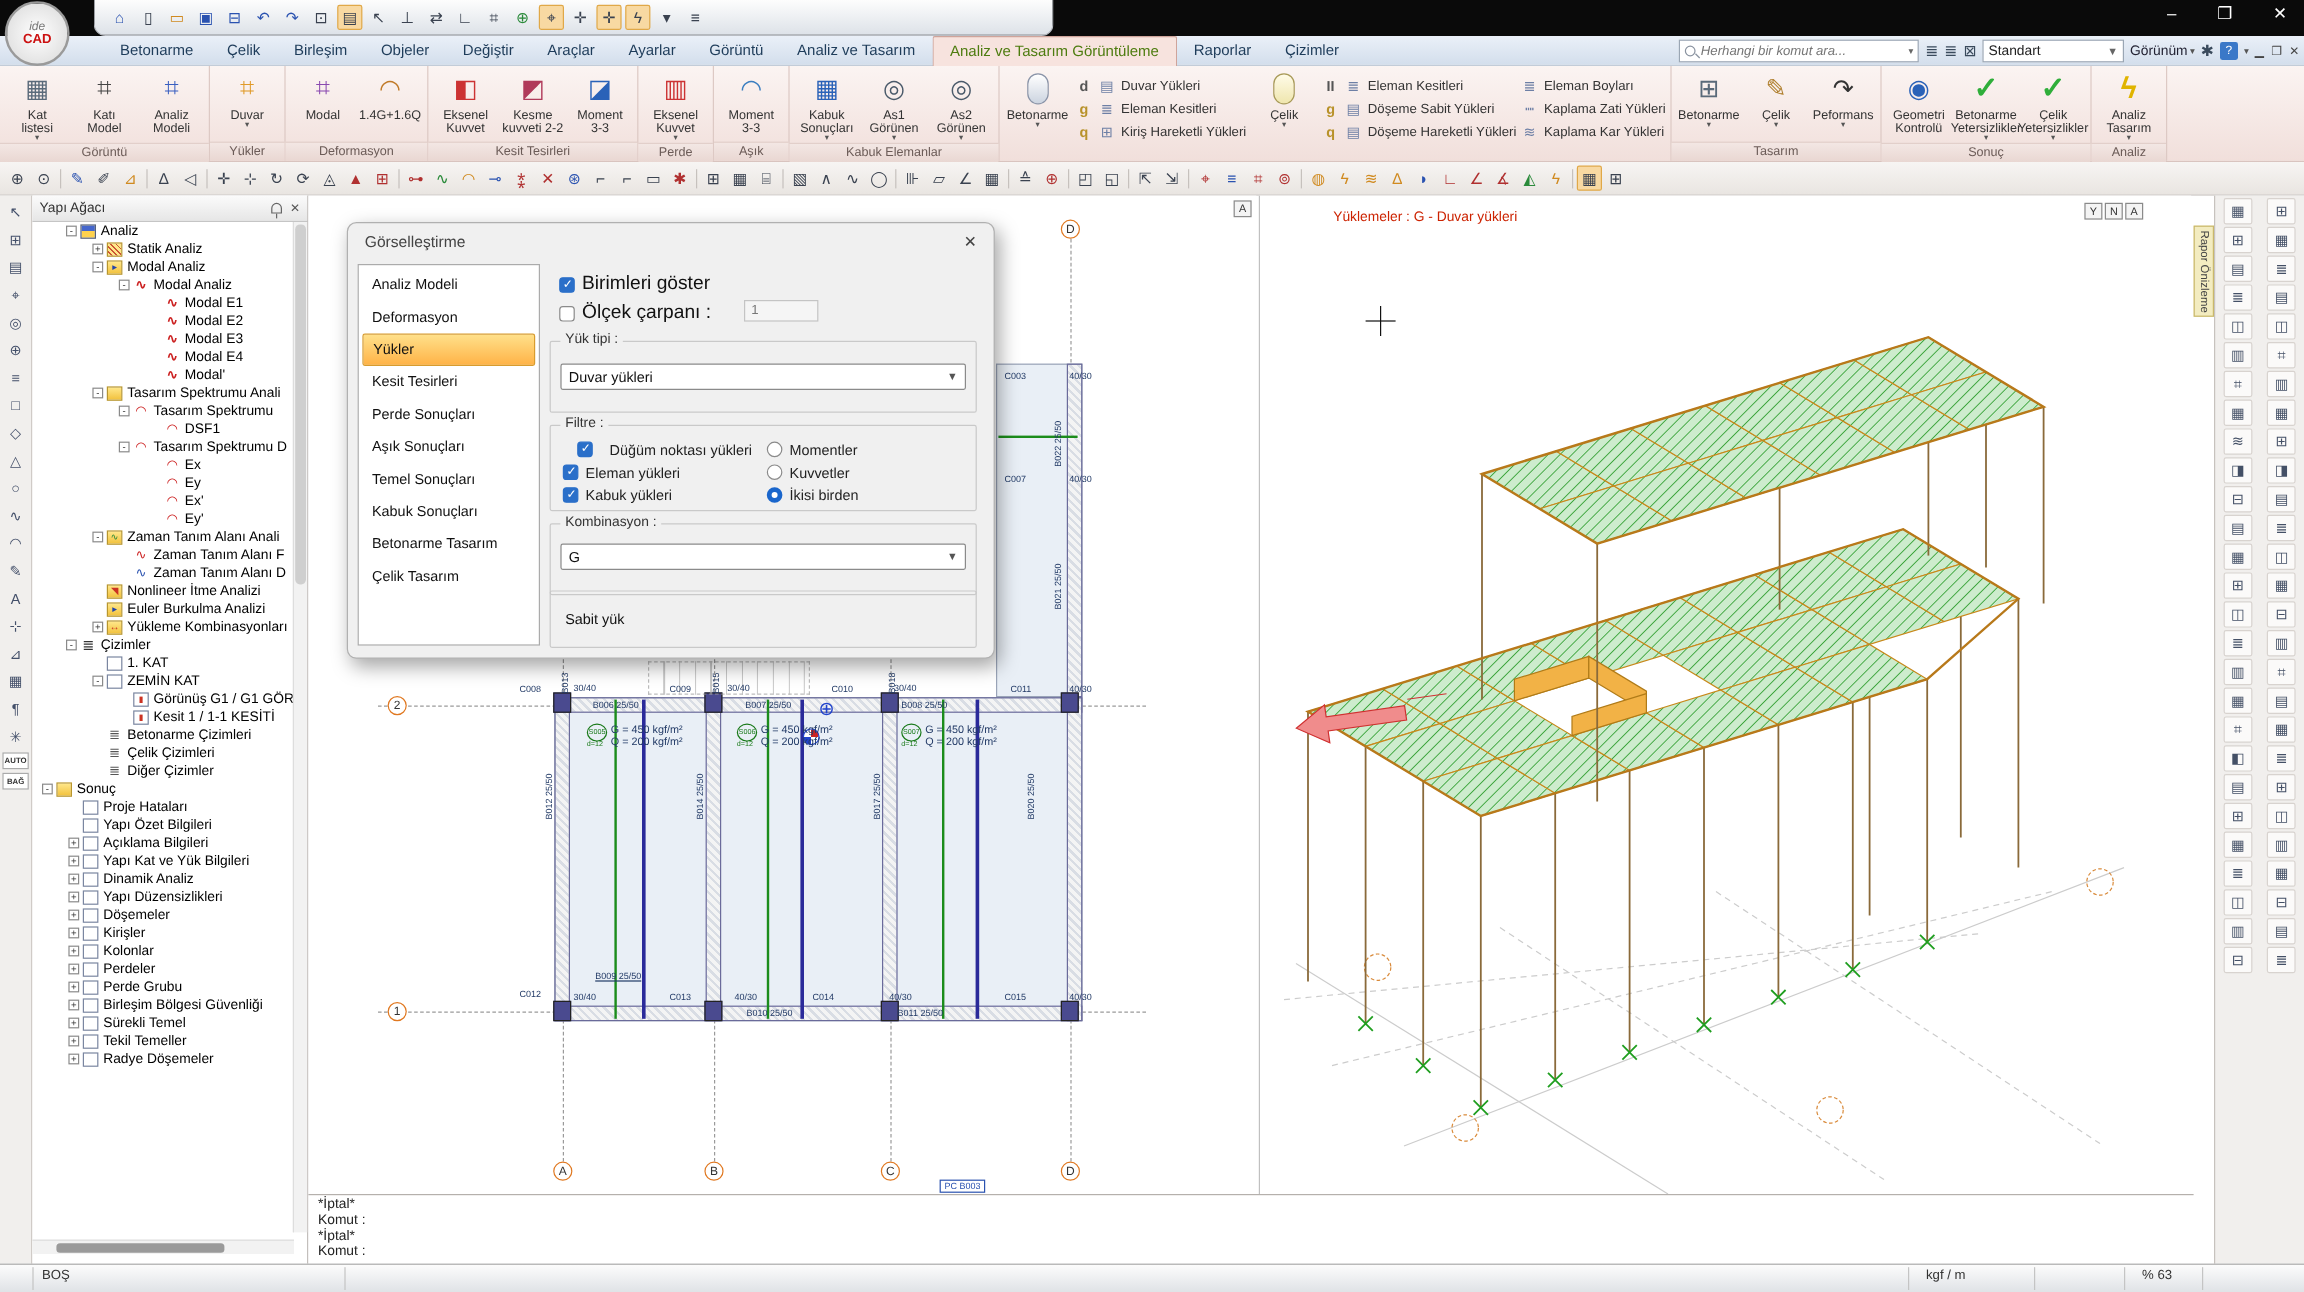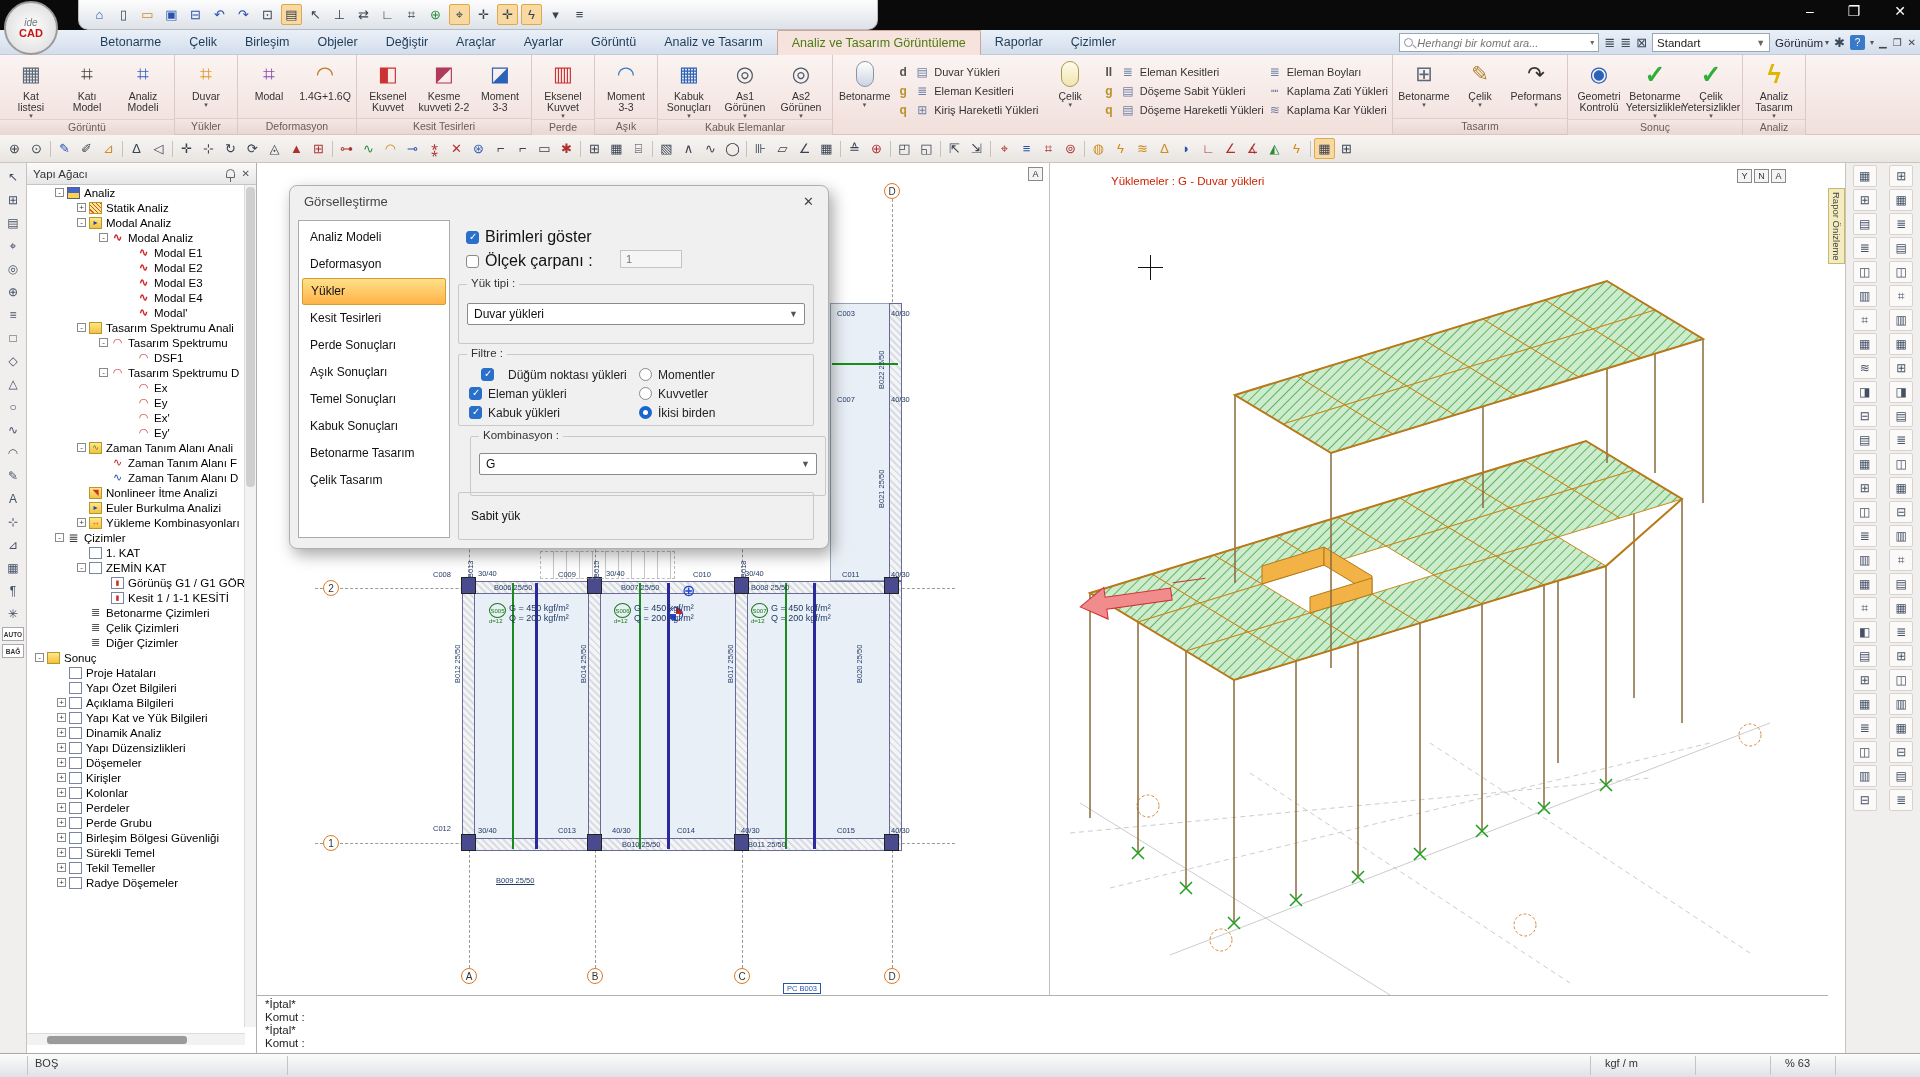--- a/index.html
+++ b/index.html
@@ -975,21 +975,21 @@
       <span class="plbl" style="left: 488px; top: 406px;">30/40</span>
       <span class="plbl" style="left: 494px; top: 420px;">B008  25/50</span>
       <span class="plbl" style="left: 585px; top: 407px;">C011</span>
       <span class="plbl" style="left: 634px; top: 407px;">40/30</span>
       <span class="plbl vert" style="left: 196px; top: 520px;">B012  25/50</span>
       <span class="plbl vert" style="left: 322px; top: 520px;">B014  25/50</span>
       <span class="plbl vert" style="left: 469px; top: 520px;">B017  25/50</span>
       <span class="plbl vert" style="left: 598px; top: 520px;">B020  25/50</span>
       <span class="plbl" style="left: 176px; top: 661px;">C012</span>
       <span class="plbl" style="left: 221px; top: 663px;">30/40</span>
-      <span class="plbl" style="left: 239px; top: 713px; text-decoration: underline;">B009  25/50</span>
+      <span class="plbl" style="left: 239px; top: 646px; text-decoration: underline;">B009  25/50</span>
       <span class="plbl" style="left: 301px; top: 663px;">C013</span>
       <span class="plbl" style="left: 355px; top: 663px;">40/30</span>
       <span class="plbl" style="left: 365px; top: 677px;">B010  25/50</span>
       <span class="plbl" style="left: 420px; top: 663px;">C014</span>
       <span class="plbl" style="left: 484px; top: 663px;">40/30</span>
       <span class="plbl" style="left: 491px; top: 677px;">B011  25/50</span>
       <span class="plbl" style="left: 580px; top: 663px;">C015</span>
       <span class="plbl" style="left: 634px; top: 663px;">40/30</span>
       <span class="plbl pc" style="left: 526px; top: 820px;">PC B003</span>
     </div>
@@ -1284,21 +1284,21 @@
         <div style="display:flex;align-items:center;gap:6px;height:19px;font-size:12px;">
           <span class="rad"></span>
           <span>Kuvvetler</span>
         </div>
         <div style="display:flex;align-items:center;gap:6px;height:19px;font-size:12px;">
           <span class="rad on"></span>
           <span>İkisi birden</span>
         </div>
       </div>
   </div>
-  <div class="grp" style="left:180px;top:250px;width:356px;height:60px;">
+  <div class="grp" style="left:168px;top:250px;width:356px;height:60px;">
     <span class="grp-lb">Kombinasyon :</span>
     <div class="dcombo" style="left:8px;top:16px;width:338px;">
       <span>G</span>
       <span class="arr">▼</span>
     </div>
   </div>
   <div class="grp" style="left:168px;top:306px;width:356px;height:48px;">
     <span style="position:absolute;left:12px;top:16px;font-size:12px;color:#111;">Sabit yük</span>
   </div>
 </div>

